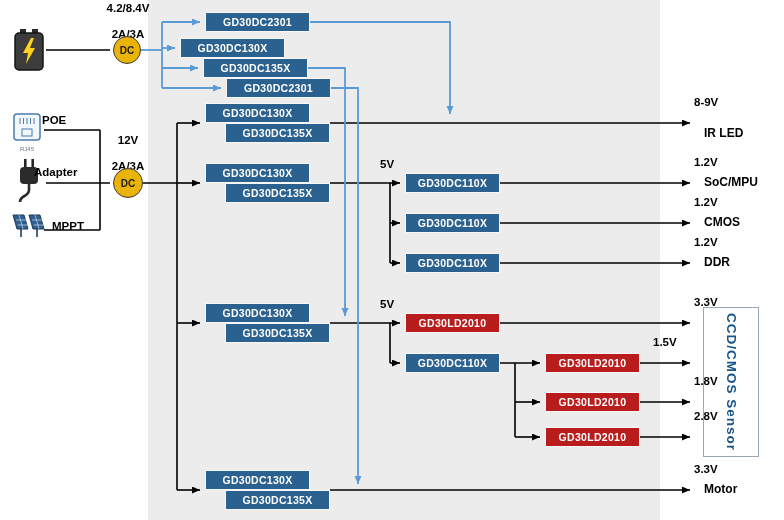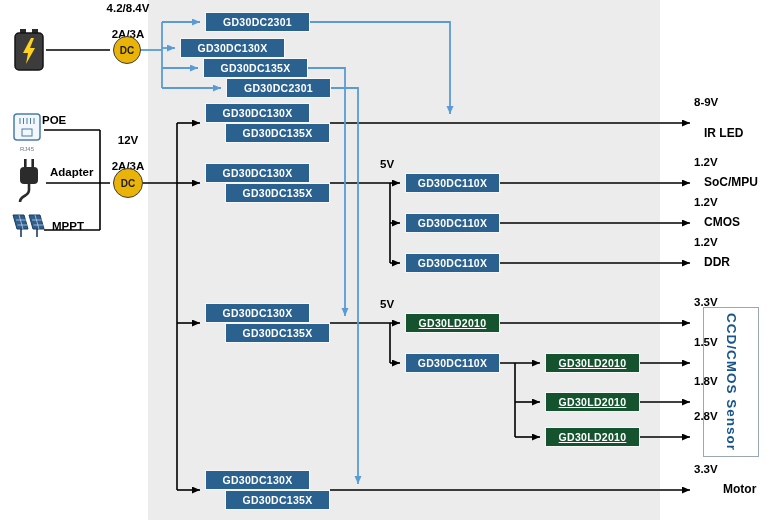--- a/index.html
+++ b/index.html
@@ -4,21 +4,21 @@
 <style>
   html,body{margin:0;padding:0;background:#fff;font-family:"Liberation Sans",sans-serif;}
   .stage{position:relative;width:784px;height:520px;overflow:hidden;background:#fff;}
   .panel{position:absolute;left:148px;top:0;width:512px;height:520px;background:#ececec;z-index:1;}
   svg.wires{position:absolute;left:0;top:0;z-index:2;}
   .icon{position:absolute;z-index:3;}
   .block{position:absolute;z-index:3;display:flex;align-items:center;justify-content:center;
          color:#fff;font-weight:bold;font-size:10.5px;letter-spacing:.3px;
          border:1px solid #f7f7f7;box-sizing:border-box;}
   .block.blue{background:#2b618f;}
-  .block.green{background:#14532d;text-decoration:underline;}
+  .block.green{background:#b91c1c;}
   .dc-circle{position:absolute;z-index:3;border-radius:50%;background:#eab308;border:1.6px solid #3c3c3c;
              display:flex;align-items:center;justify-content:center;font-size:10px;font-weight:bold;color:#222;box-sizing:border-box;}
   .toplabel{position:absolute;z-index:3;font-size:11.5px;font-weight:bold;color:#000;text-align:center;line-height:13px;white-space:pre-line;}
   .in-label{position:absolute;z-index:3;font-size:11.5px;font-weight:bold;color:#000;white-space:nowrap;}
   .sub-label{position:absolute;z-index:3;font-size:6px;color:#6a7c90;text-align:center;}
   .vlabel{position:absolute;z-index:4;font-size:11.5px;font-weight:bold;color:#000;white-space:nowrap;}
   .nlabel{position:absolute;z-index:4;font-size:12px;font-weight:bold;color:#000;white-space:nowrap;}
   .sensor{position:absolute;z-index:3;left:703px;top:307px;width:54px;height:148px;background:#fff;
           border:1px solid #9aa7b5;display:flex;align-items:center;justify-content:center;
           writing-mode:vertical-rl;font-weight:bold;color:#17558c;font-size:13.5px;letter-spacing:1px;}
@@ -112,21 +112,21 @@
   </svg>
   <div class="sub-label" style="left:10px;top:146px;width:34px">RJ45</div>
   <div class="in-label" style="left:42px;top:114px">POE</div>
 
   <svg class="icon" style="left:14px;top:158px" width="30" height="46" viewBox="0 0 30 46">
     <rect x="10" y="1" width="2.6" height="9" fill="#262626"></rect>
     <rect x="17.4" y="1" width="2.6" height="9" fill="#262626"></rect>
     <rect x="6" y="9" width="18" height="17" rx="4" fill="#2b2b2b"></rect>
     <path d="M15,26 v6 c0,7 -9,5 -9,12" stroke="#2b2b2b" stroke-width="2.6" fill="none"></path>
   </svg>
-  <div class="in-label" style="left:50px;top:166px">Adapter</div>
+  <div class="in-label" style="left:34px;top:166px">Adapter</div>
 
   <svg class="icon" style="left:10px;top:210px" width="36" height="32" viewBox="0 0 36 32">
     <path d="M3,5 h11 l4,14 h-11 z" fill="#2f5d8c" stroke="#1d3e60"></path>
     <path d="M19,5 h11 l4,14 h-11 z" fill="#2f5d8c" stroke="#1d3e60"></path>
     <g stroke="#cfe0ef" stroke-width="0.7">
       <line x1="6" y1="10" x2="16" y2="10"></line>
         <line x1="7.5" y1="15" x2="17.5" y2="15"></line>
       <line x1="22" y1="10" x2="32" y2="10"></line>
         <line x1="23.5" y1="15" x2="33.5" y2="15"></line>
       <line x1="9" y1="5" x2="13" y2="19"></line>
@@ -167,24 +167,24 @@
   <div>
       <div class="vlabel" style="left: 694px; top: 96px;">8-9V</div>
       <div class="nlabel" style="left: 704px; top: 115px; margin-top: 11px;">IR LED</div>
       <div class="vlabel" style="left: 694px; top: 156px;">1.2V</div>
       <div class="nlabel" style="left: 704px; top: 175px;">SoC/MPU</div>
       <div class="vlabel" style="left: 694px; top: 196px;">1.2V</div>
       <div class="nlabel" style="left: 704px; top: 215px;">CMOS</div>
       <div class="vlabel" style="left: 694px; top: 236px;">1.2V</div>
       <div class="nlabel" style="left: 704px; top: 255px;">DDR</div>
       <div class="vlabel" style="left: 694px; top: 296px;">3.3V</div>
-      <div class="vlabel" style="left: 694px; top: 336px; text-align: right;">1.5V</div>
+      <div class="vlabel" style="left: 653px; top: 336px; text-align: right;">1.5V</div>
       <div class="vlabel" style="left: 694px; top: 375px;">1.8V</div>
       <div class="vlabel" style="left: 694px; top: 410px;">2.8V</div>
       <div class="vlabel" style="left: 694px; top: 463px;">3.3V</div>
-      <div class="nlabel" style="left: 723px; top: 482px;">Motor</div>
+      <div class="nlabel" style="left: 704px; top: 482px;">Motor</div>
       <div class="vlabel" style="left: 380px; top: 158px;">5V</div>
       <div class="vlabel" style="left: 380px; top: 298px;">5V</div>
     </div>
 
   <div class="sensor">CCD/CMOS Sensor</div>
 
 </div>
 
 </body></html>

